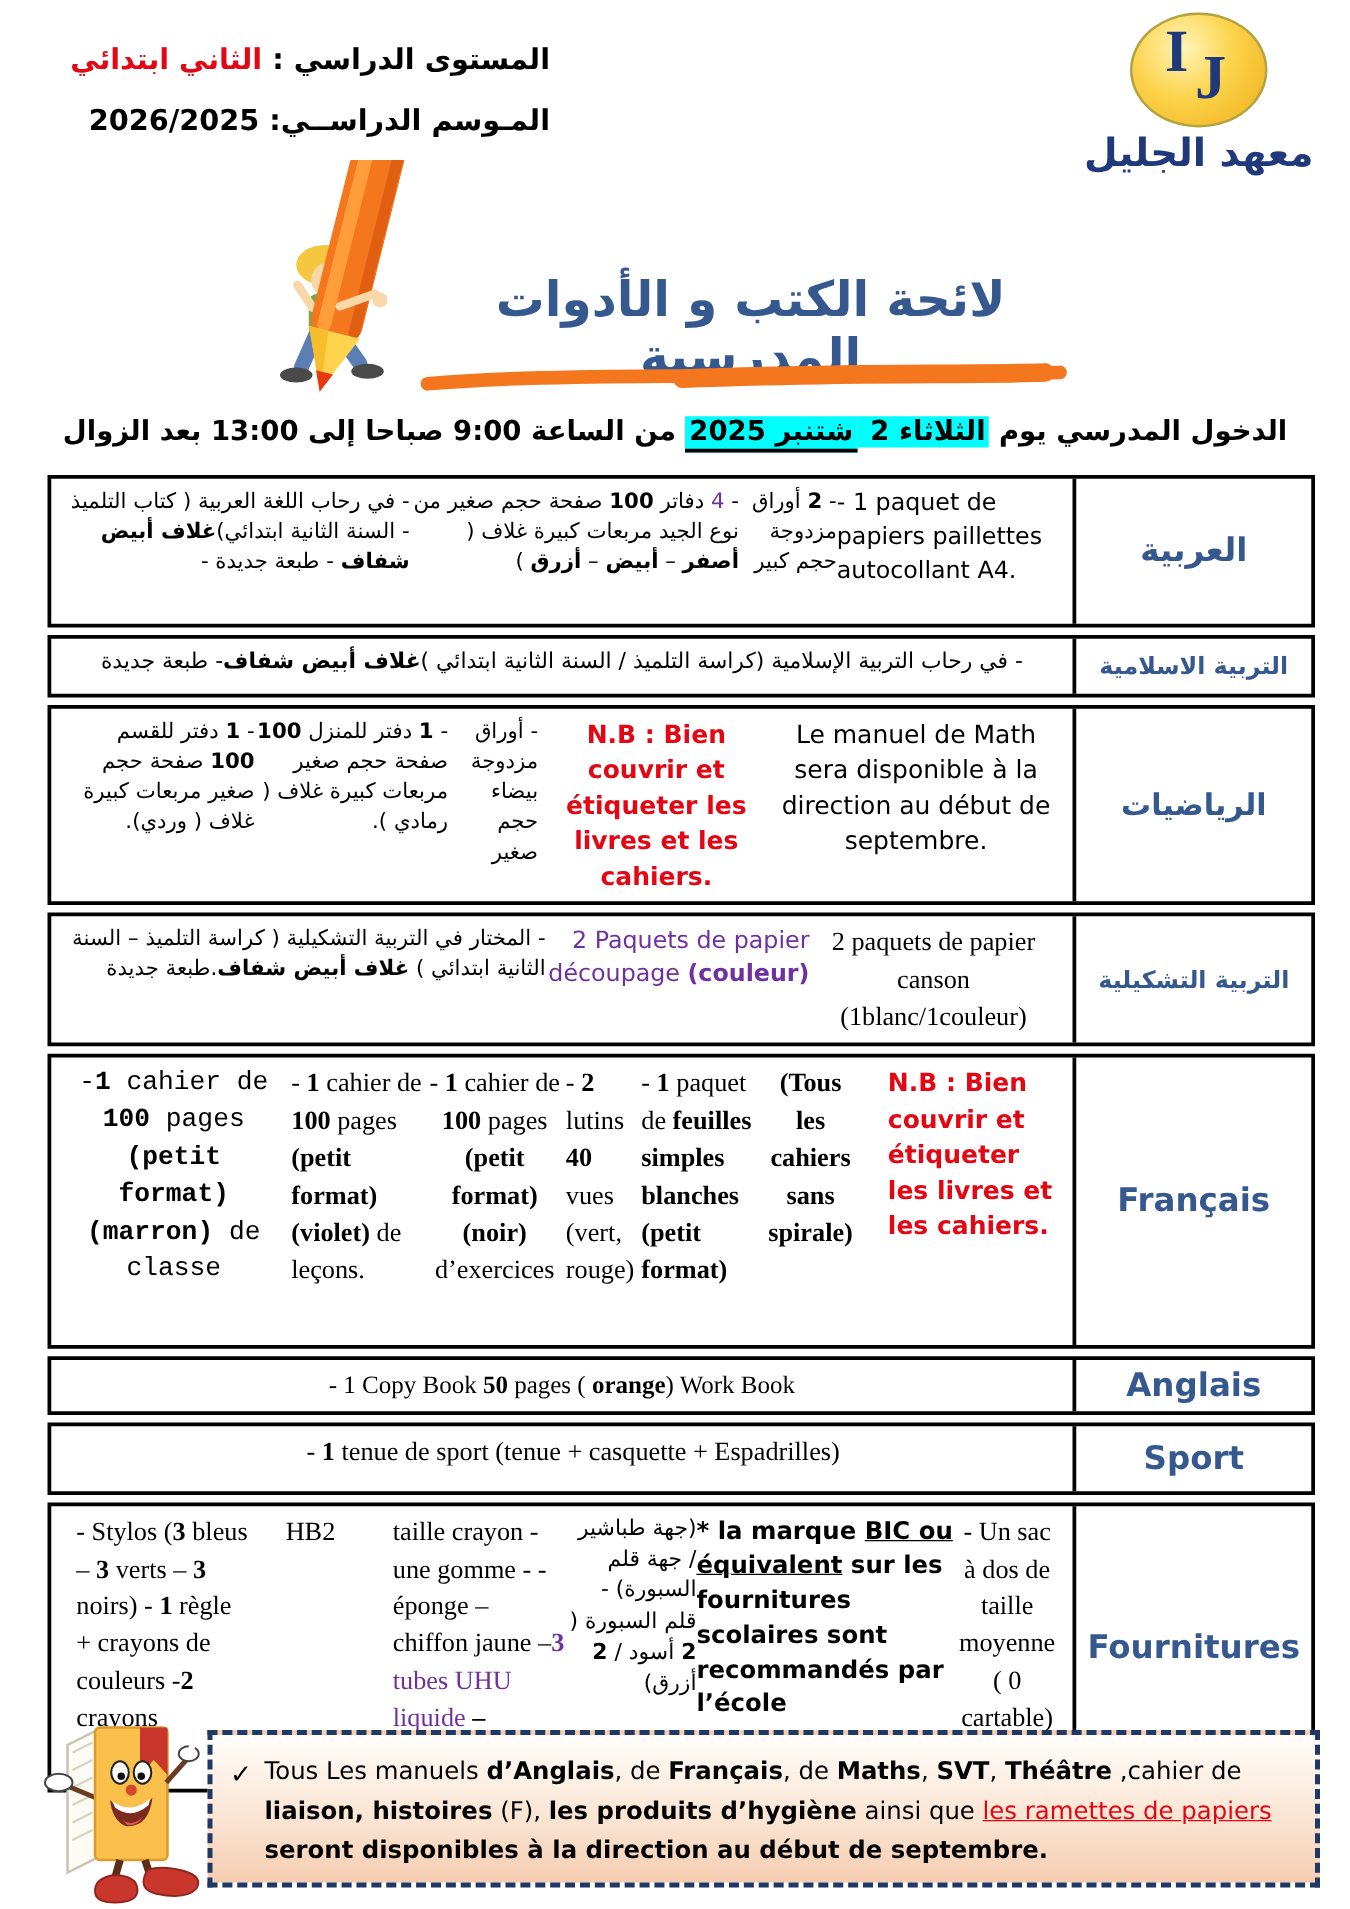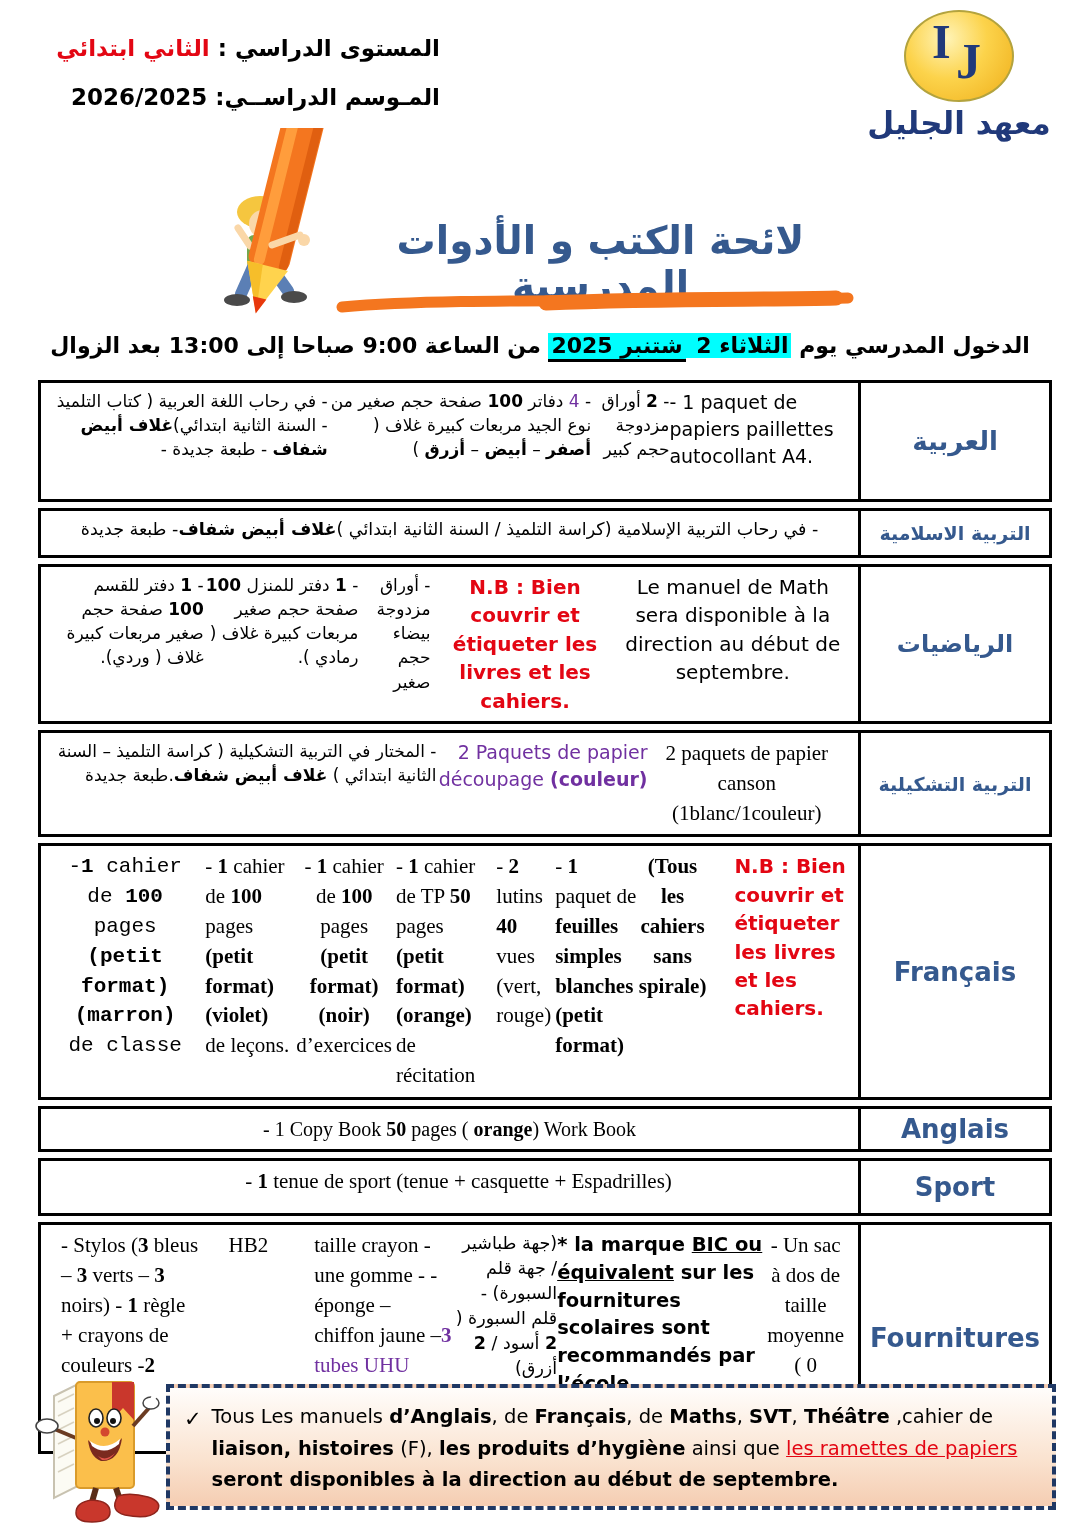--- a/index.html
+++ b/index.html
@@ -140,21 +140,20 @@
           <div class="row f-sans" dir="ltr" style="text-align: right;"><span style="color: rgb(112, 48, 160);">2 Paquets de papier découpage </span><span style="font-weight: bold; color: rgb(112, 48, 160);">(couleur)</span></div>
           <div class="row f-serif" dir="ltr" style="text-align: center;"><span>2 paquets de papier canson (1blanc/1couleur)</span></div>
         </div>
         <div class="sec-label" dir="rtl" style="font-size: 19px;">التربية التشكيلية</div>
       </div>
       <div class="section">
         <div class="sec-content">
           <div class="row f-serif" dir="ltr" style="text-align: center; padding-inline-start: 8px; font-family: Liberation Mono, monospace;"><span>-</span><span style="font-weight: bold;">1</span><span> cahier de </span><span style="font-weight: bold;">100</span><span> pages </span><span style="font-weight: bold;">(petit format)</span><span> </span><span style="font-weight: bold;">(marron)</span><span> de classe</span></div>
           <div class="row f-serif" dir="ltr" style="text-align: left; padding-inline-start: 4px; margin-left: 12px;"><span>- </span><span style="font-weight: bold;">1</span><span> cahier de </span><span style="font-weight: bold;">100</span><span> pages </span><span style="font-weight: bold;">(petit format)</span><span> </span><span style="font-weight: bold;">(violet)</span><span> de leçons.</span></div>
           <div class="row f-serif" dir="ltr" style="text-align: center; padding-inline-start: 4px;"><span>- </span><span style="font-weight: bold;">1</span><span> cahier de </span><span style="font-weight: bold;">100</span><span> pages </span><span style="font-weight: bold;">(petit format)</span><span> </span><span style="font-weight: bold;">(noir)</span><span> d’exercices</span></div>
-          <div class="row f-serif" dir="ltr" style="text-align: left; padding-inline-start: 4px;"><span>- </span><span style="font-weight: bold;">1</span><span> cahier de TP </span><span style="font-weight: bold;">50</span><span> pages </span><span style="font-weight: bold;">(petit format)</span><span> </span><span style="font-weight: bold;">(orange)</span><span> de récitation</span></div>
           <div class="row f-serif" dir="ltr" style="text-align: left; padding-inline-start: 4px;"><span>- </span><span style="font-weight: bold;">2</span><span> lutins  </span><span style="font-weight: bold;">40</span><span> vues (vert, rouge)</span></div>
           <div class="row f-serif" dir="ltr" style="text-align: left; padding-inline-start: 4px;"><span>- </span><span style="font-weight: bold;">1</span><span> paquet de </span><span style="font-weight: bold;">feuilles simples blanches (petit format)</span></div>
           <div class="row f-serif" dir="ltr" style="text-align: center;"><span style="font-weight: bold;">(Tous les cahiers sans spirale)</span></div>
           <div class="row f-sans" dir="ltr" style="text-align: left; font-size: 20px; padding-inline-start: 28px;"><span style="font-weight: bold; color: rgb(227, 6, 19);">N.B : Bien couvrir et étiqueter les livres et les cahiers.</span></div>
         </div>
         <div class="sec-label" dir="rtl" style="font-size: 26px;">Français</div>
       </div>
       <div class="section">
         <div class="sec-content">
           <div class="row f-serif" dir="ltr" style="text-align: left; font-size: 20px;"><span>- 1 Copy Book  </span><span style="font-weight: bold;">50</span><span> pages ( </span><span style="font-weight: bold;">orange</span><span>)  Work Book</span></div>

